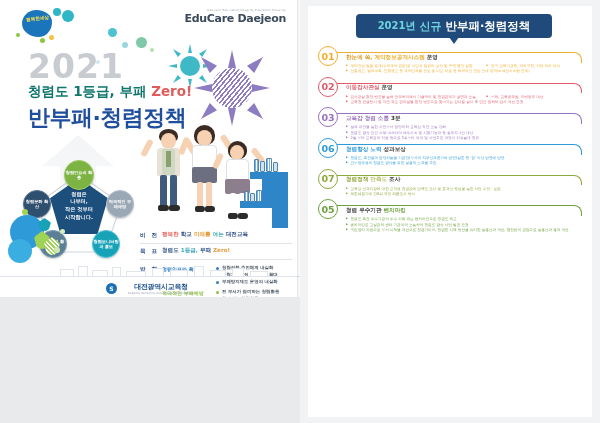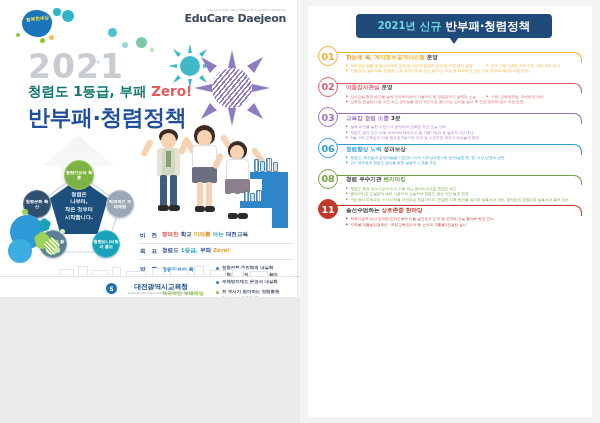--- a/index.html
+++ b/index.html
@@ -489,48 +489,49 @@
             <span style="color:#2f9ad8;">청렴향상 노력</span>
             <span class="it-dark">성과보상</span>
           </div>
           <div class="bullets">
             <div class="bl" style="color:#2f9ad8;">청렴도, 측정결과 담당자들을 기관장(부서의 직무성과평가에 반영(실효 중 '점' 이상 반영에 반영</div>
             <div class="bl" style="color:#2f9ad8;">간부공무원의 청렴도 향상을 위한 실질적 노력을 추진</div>
           </div>
         </div>
 
 
+        <div class="item">
+          <div class="item-bar" style="border-color:#8fa83c;"></div>
+          <div class="num" style="border-color:#8fa83c;color:#8fa83c;">07</div>
+          <div class="item-title">
+            <span style="color:#8fa83c;">청렴정책</span>
+            <span style="color:#b7c76a;">만족도</span>
+            <span class="it-dark">조사</span>
+          </div>
+          <div class="bullets">
+            <div class="bl" style="color:#8fa83c;">교육감 성과지향에 대한 교직원 청렴감에 만족도 조사 및 효과성 중심을 통한 사업 수정 · 보완</div>
+            <div class="bl" style="color:#8fa83c;">제한(4분기에 연6회 적정 제품조사 방식</div>
+          </div>
+        </div>
 
         <div class="item">
           <div class="item-bar" style="border-color:#6ea03e;"></div>
-          <div class="num" style="border-color:#6ea03e;color:#6ea03e;">08</div>
+          <div class="num" style="border-color:#6ea03e;color:#6ea03e;">05</div>
           <div class="item-title">
             <span class="it-dark">청렴 우수기관</span>
             <span style="color:#6ea03e;">벤치마킹</span>
           </div>
           <div class="bullets">
             <div class="bl" style="color:#6ea03e;">청렴도 측정 우수기관의 우수 사례 학습 벤치마킹으로 청렴도 제고</div>
             <div class="bl" style="color:#6ea03e;">벤치마킹은 고실관의 센터 기관이의 소통하여 청렴도 향상 사업 발전 요청</div>
             <div class="bl" style="color:#6ea03e;">국민권익 지원으로 부서 시책을 개선으로 청렴가이드, 청렴한 시책 방안을 유리한 실용성과 개선, 행정반의 관점으로 실용성과 용적 개선</div>
           </div>
         </div>
 
 
 
-        <div class="item">
-          <div class="item-bar" style="border-color:#c0392b;"></div>
-          <div class="num" style="border-color:#c0392b;background:#c0392b;color:#fff;">11</div>
-          <div class="item-title">
-            <span class="it-dark">솔선수범하는</span>
-            <span style="color:#c0392b;">상호존중 한마당</span>
-          </div>
-          <div class="bullets">
-            <div class="bl" style="color:#c0392b;">직속기관자 대상 갑작한 조직문화와 다름 설문조사 소개 및 조직의 소통 활성화 방안 연수</div>
-            <div class="bl" style="color:#c0392b;">지역별 자율실천캠페인 · 역량교육연수적 등 소식과 그룹별 (컨설팅 실시</div>
-          </div>
-        </div>
 
 
       </div>
     </div>
   </div>
 
 </div>
 
 </body></html>

